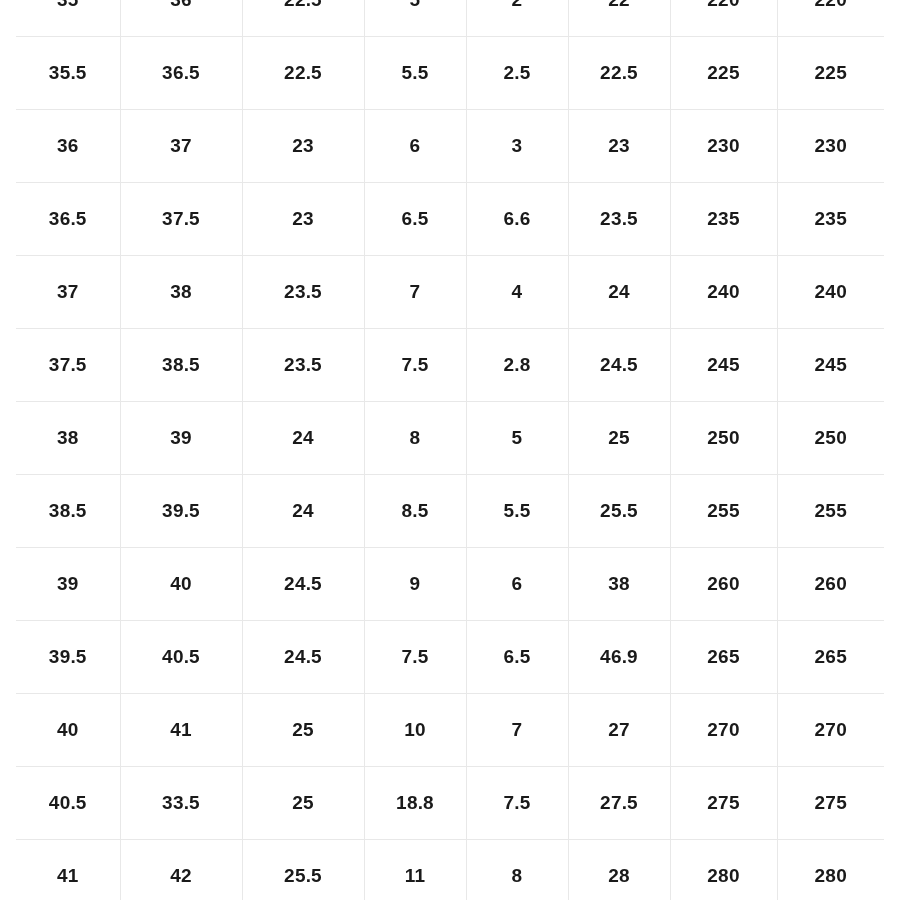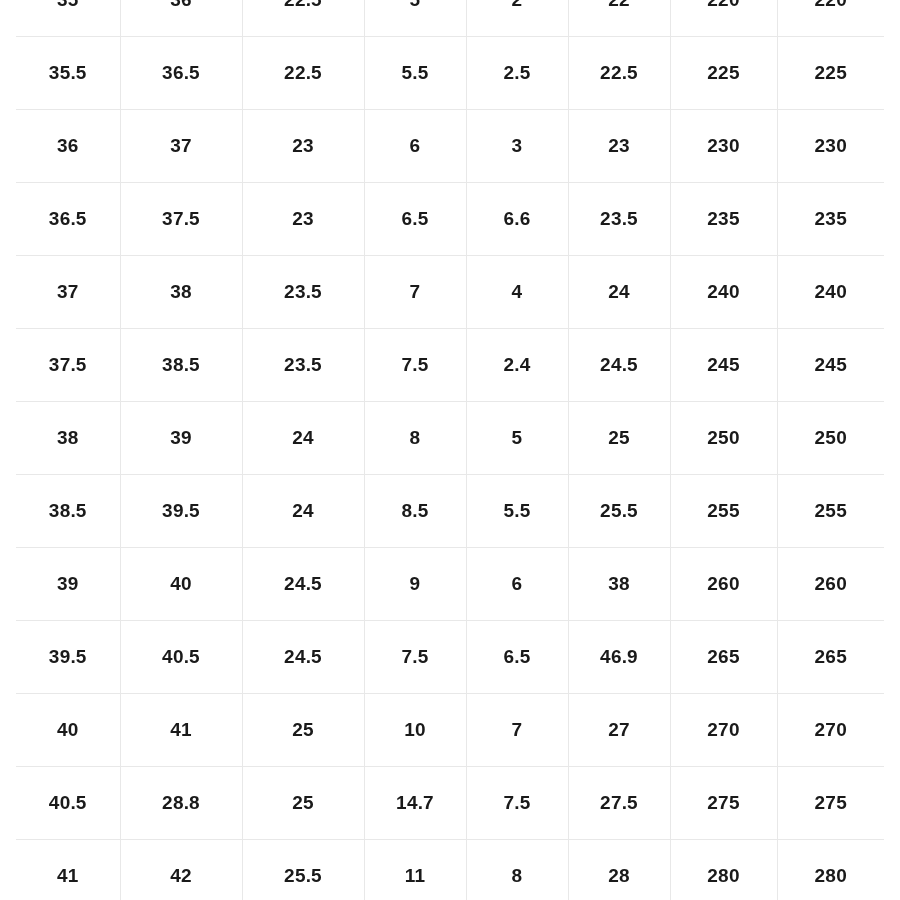--- a/index.html
+++ b/index.html
@@ -124,21 +124,21 @@
           <td class="col-4">4</td>
           <td class="col-5">24</td>
           <td class="col-6">240</td>
           <td class="col-7">240</td>
         </tr>
         <tr>
           <td class="col-0">37.5</td>
           <td class="col-1">38.5</td>
           <td class="col-2">23.5</td>
           <td class="col-3">7.5</td>
-          <td class="col-4">2.4</td>
+          <td class="col-4">2.8</td>
           <td class="col-5">24.5</td>
           <td class="col-6">245</td>
           <td class="col-7">245</td>
         </tr>
         <tr>
           <td class="col-0">38</td>
           <td class="col-1">39</td>
           <td class="col-2">24</td>
           <td class="col-3">8</td>
           <td class="col-4">5</td>
@@ -181,23 +181,23 @@
           <td class="col-1">41</td>
           <td class="col-2">25</td>
           <td class="col-3">10</td>
           <td class="col-4">7</td>
           <td class="col-5">27</td>
           <td class="col-6">270</td>
           <td class="col-7">270</td>
         </tr>
         <tr>
           <td class="col-0">40.5</td>
-          <td class="col-1">28.8</td>
+          <td class="col-1">33.5</td>
           <td class="col-2">25</td>
-          <td class="col-3">14.7</td>
+          <td class="col-3">18.8</td>
           <td class="col-4">7.5</td>
           <td class="col-5">27.5</td>
           <td class="col-6">275</td>
           <td class="col-7">275</td>
         </tr>
         <tr>
           <td class="col-0">41</td>
           <td class="col-1">42</td>
           <td class="col-2">25.5</td>
           <td class="col-3">11</td>

